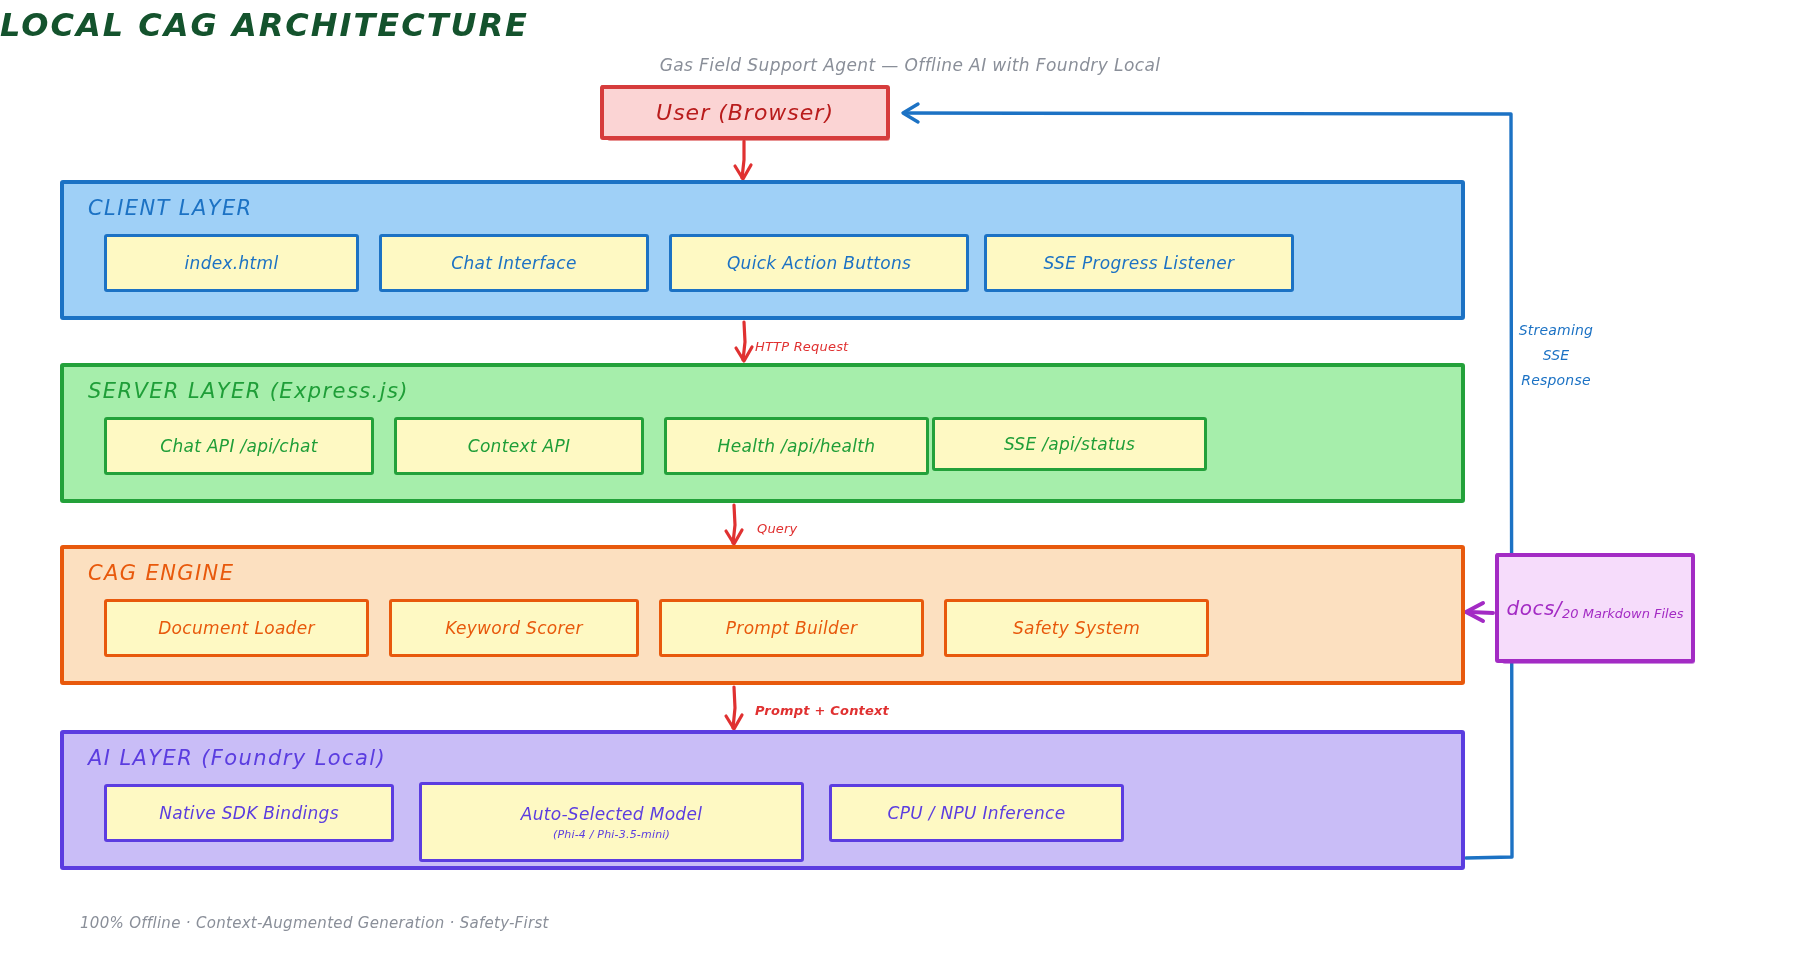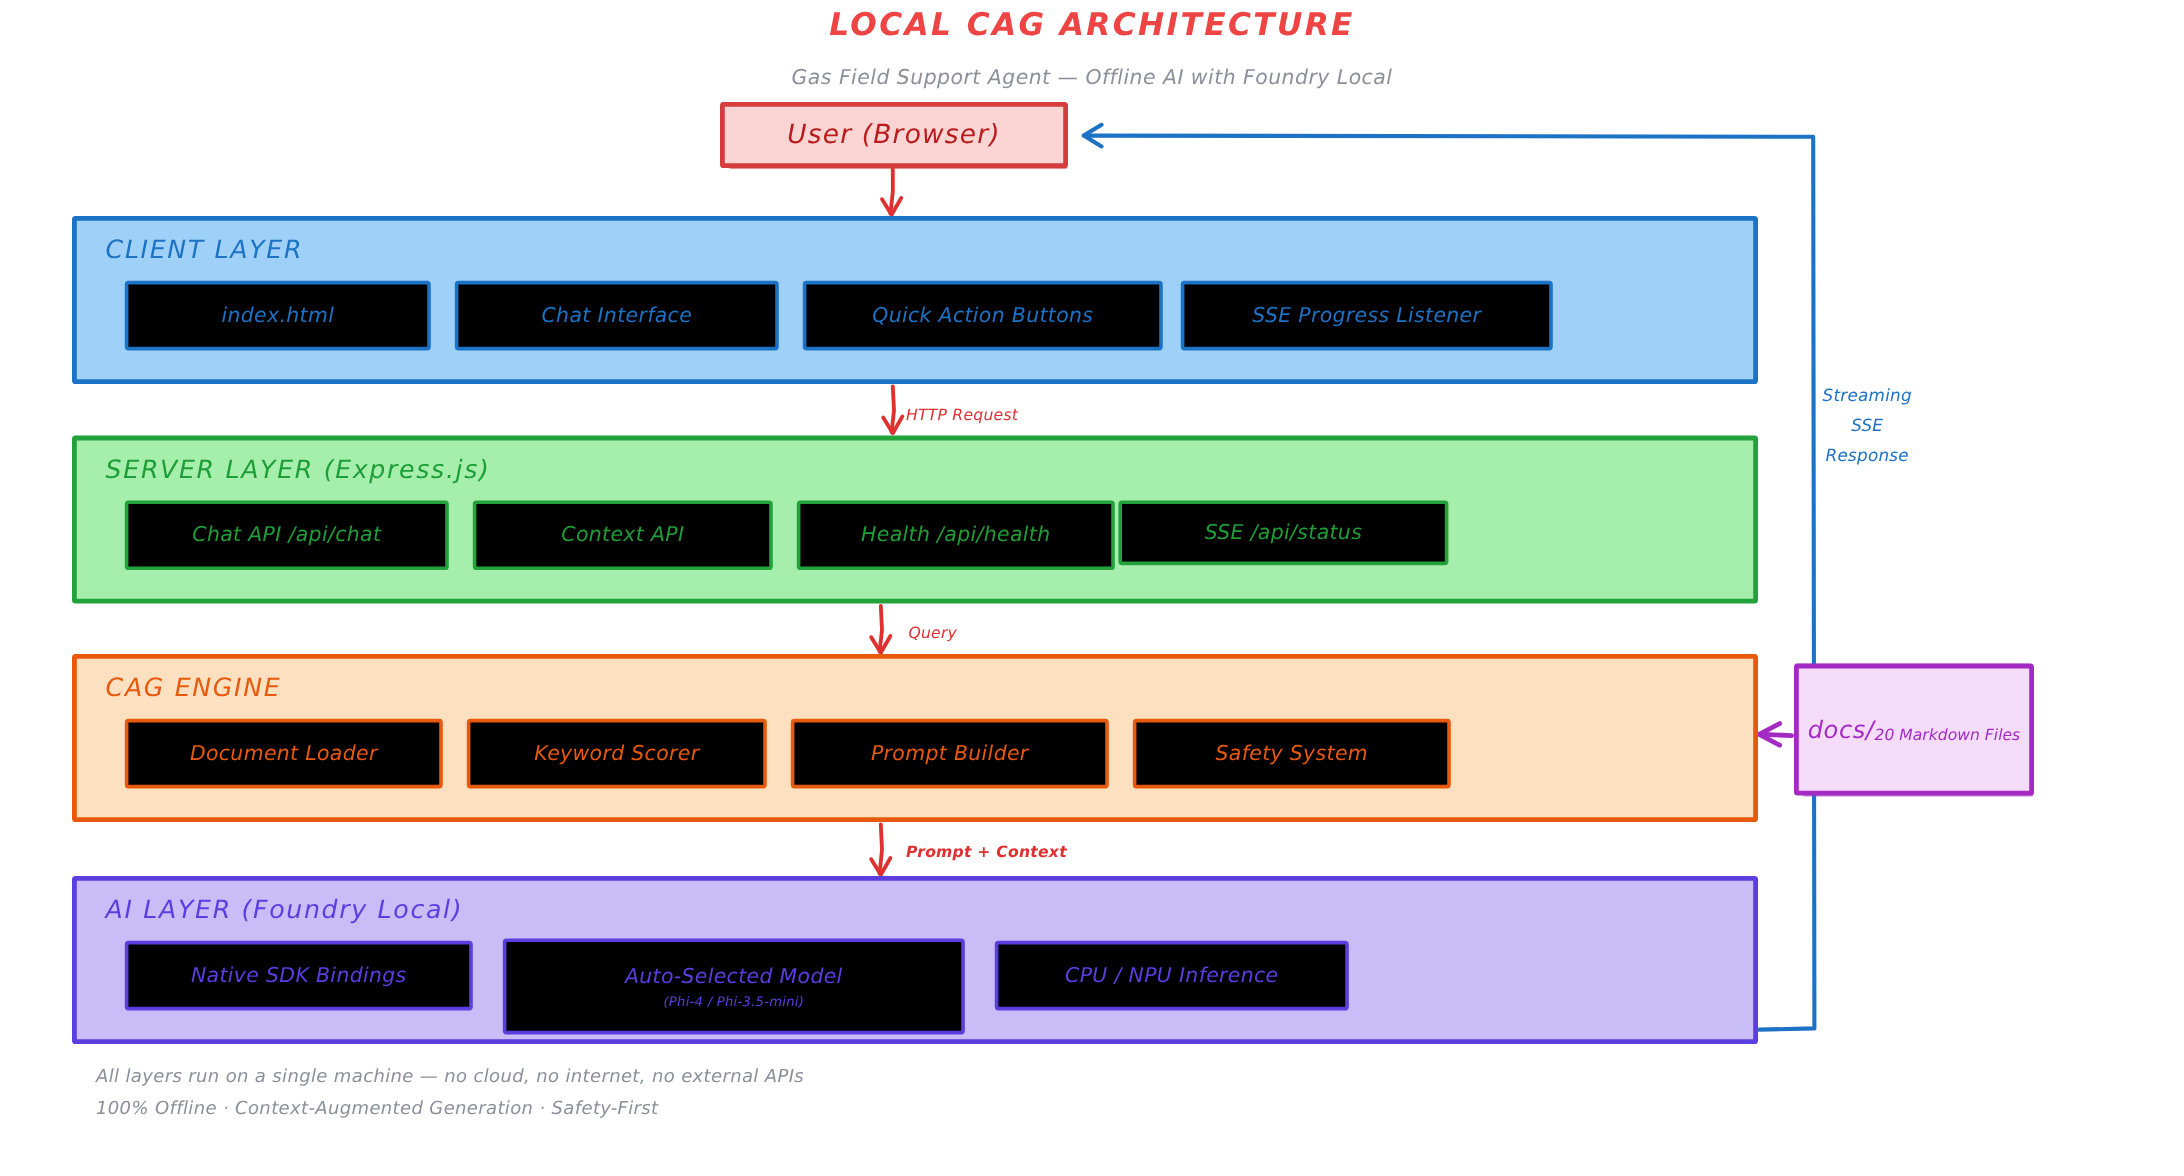--- a/index.html
+++ b/index.html
@@ -8,25 +8,24 @@
     background:#ffffff;
     font-family:"DejaVu Sans", sans-serif;
     position:relative;
     overflow:hidden;
   }
   .stage{position:absolute;left:0;top:0;width:1820px;height:980px;}
 
   
   .title{
     position:absolute;left:0;top:6px;width:1820px;
-    text-align:center;
     font-family:"DejaVu Sans", sans-serif;
-    font-size:26px;font-weight:bold;font-style:italic;
+    font-size:32px;font-weight:bold;font-style:italic;
     letter-spacing:2px;
-    color:#ef4444;
+    color:#14532d;
   }
   .subtitle{
     position:absolute;left:0;top:55px;width:1820px;
     text-align:center;
     font-size:17px;font-style:italic;
     color:#8a8f99;
     letter-spacing:.4px;
   }
   .footer{
     position:absolute;left:80px;
@@ -84,21 +83,21 @@
 
   
   .layer{position:absolute;box-sizing:border-box;border-radius:3px;}
   .layer > .layer-title{
     position:absolute;left:24px;top:12px;
     font-size:21px;font-style:italic;letter-spacing:1.4px;
     white-space:nowrap;
   }
   .node{
     position:absolute;box-sizing:border-box;
-    background:#000000;border-radius:3px;
+    background:#fef9c3;border-radius:3px;
     display:flex;flex-direction:column;
     align-items:center;justify-content:center;
   }
   .node .t{font-size:17px;font-style:italic;white-space:nowrap;letter-spacing:.3px;}
   .node .sub{font-size:11px;font-style:italic;margin-top:4px;letter-spacing:.2px;}
 
   #client-layer{left:60px;top:180px;width:1405px;height:140px;
     background:#9fd0f7;border:4px solid #1c72c4;color:#1c72c4;}
   #server-layer{left:60px;top:363px;width:1405px;height:140px;
     background:#a6eeab;border:4px solid #23a13a;color:#1f9e38;}
@@ -260,16 +259,15 @@
   <div class="arrow-label red-lbl" style="left:755px;top:339px;">HTTP Request</div>
   <div class="arrow-label red-lbl" style="left:757px;top:521px;">Query</div>
   <div class="arrow-label red-lbl" style="left:755px;top:703px;font-weight:bold;">Prompt + Context</div>
 
   <div class="arrow-label blue-lbl" style="left:1496px;top:318px;width:120px;">
     <div>Streaming</div>
     <div>SSE</div>
     <div>Response</div>
   </div>
 
-  <div class="footer l1">All layers run on a single machine  —  no cloud, no internet, no external APIs</div>
   <div class="footer l2">100% Offline  ·  Context-Augmented Generation  ·  Safety-First</div>
 
 </div>
 
 </body></html>

